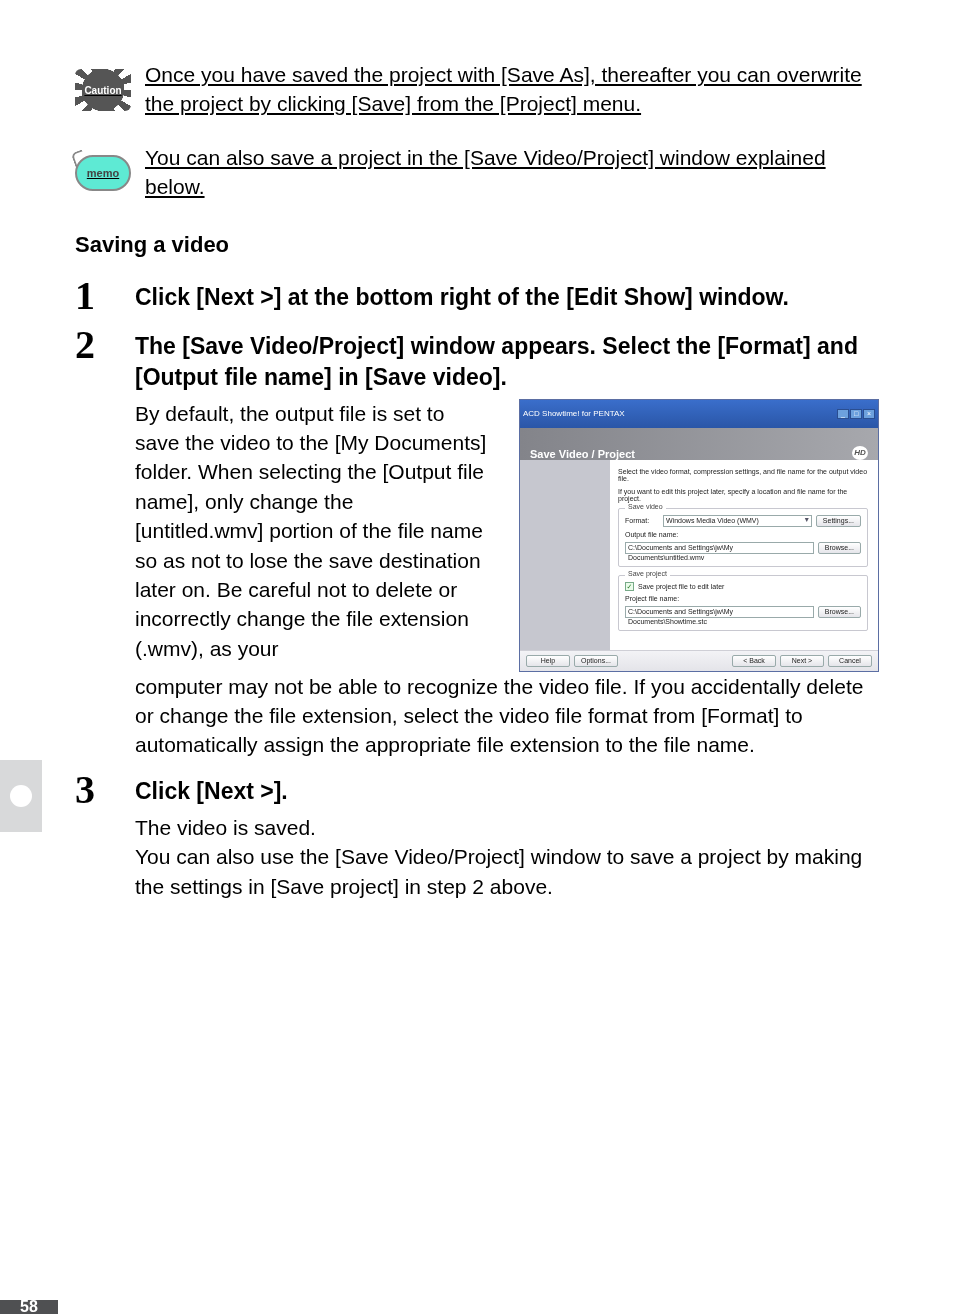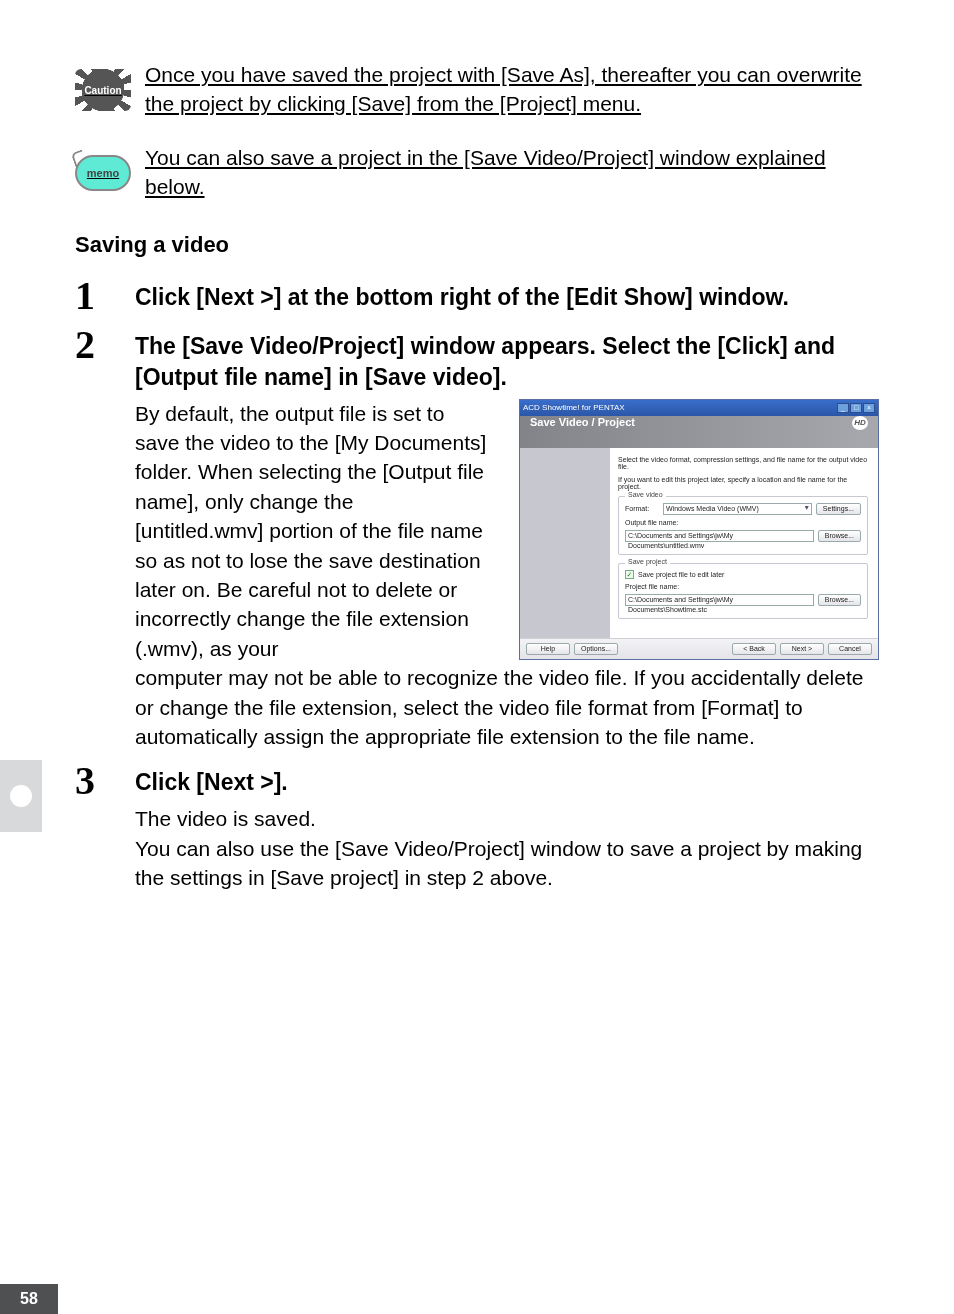--- a/index.html
+++ b/index.html
@@ -120,21 +120,21 @@
 
     
     .mini-window {
       width: 360px;
       border: 1px solid #5b6ea3;
       background: #fff;
       font-size: 8px;
       color: #222;
     }
     .mw-titlebar {
-      height: 16px;
+      height: 28px;
       background: linear-gradient(#3a6ecb, #2a56a7);
       color: #fff;
       display: flex;
       align-items: center;
       padding: 0 3px;
       font-size: 8px;
     }
     .mw-titlebar .t-title { flex: 1; }
     .mw-titlebar .t-btn {
       width: 12px;
@@ -145,21 +145,21 @@
       color: #fff;
       font-size: 7px;
       line-height: 8px;
       text-align: center;
     }
     .mw-header {
       height: 32px;
       background: linear-gradient(90deg, #83848a 0%, #a7a8ad 100%);
       color: #fff;
       display: flex;
-      align-items: flex-start;
+      align-items: flex-end;
       padding: 0 10px;
       font-size: 11px;
       font-weight: bold;
       justify-content: space-between;
     }
     .mw-header .hd-logo {
       width: 16px;
       height: 14px;
       border-radius: 50%;
       background: #fff;
@@ -281,21 +281,21 @@
       height: 22px;
       border-radius: 50%;
       background: #fff;
     }
 
     .page-num-box {
       position: absolute;
       left: 0;
       bottom: 0;
       width: 58px;
-      height: 30px;
+      height: 14px;
       background: #4f5052;
       color: #fff;
       font-size: 16px;
       font-weight: bold;
       display: flex;
       align-items: center;
       justify-content: center;
     }
   </style>
 </head>
@@ -324,21 +324,21 @@
 <div class="step">
   <div class="step-num">1</div>
   <div class="step-body">
     <div class="step-heading">Click [Next &gt;] at the bottom right of the [Edit Show] window.</div>
   </div>
 </div>
 
 <div class="step">
   <div class="step-num">2</div>
   <div class="step-body">
-    <div class="step-heading">The [Save Video/Project] window appears. Select the [Click] and [Output file name] in [Save video].</div>
+    <div class="step-heading">The [Save Video/Project] window appears. Select the [Format] and [Output file name] in [Save video].</div>
     <div class="step2-row">
       <div class="step2-text-col">
         <div class="step-text">By default, the output file is set to save the video to the [My Documents] folder. When selecting the [Output file name], only change the [untitled.wmv] portion of the file name so as not to lose the save destination later on. Be careful not to delete or incorrectly change the file extension (.wmv), as your</div>
       </div>
       <div class="step2-fig-col">
 
         <div class="mini-window">
           <div class="mw-titlebar">
             <span class="t-title">ACD Showtime! for PENTAX</span>
             <span class="t-btn">_</span>

